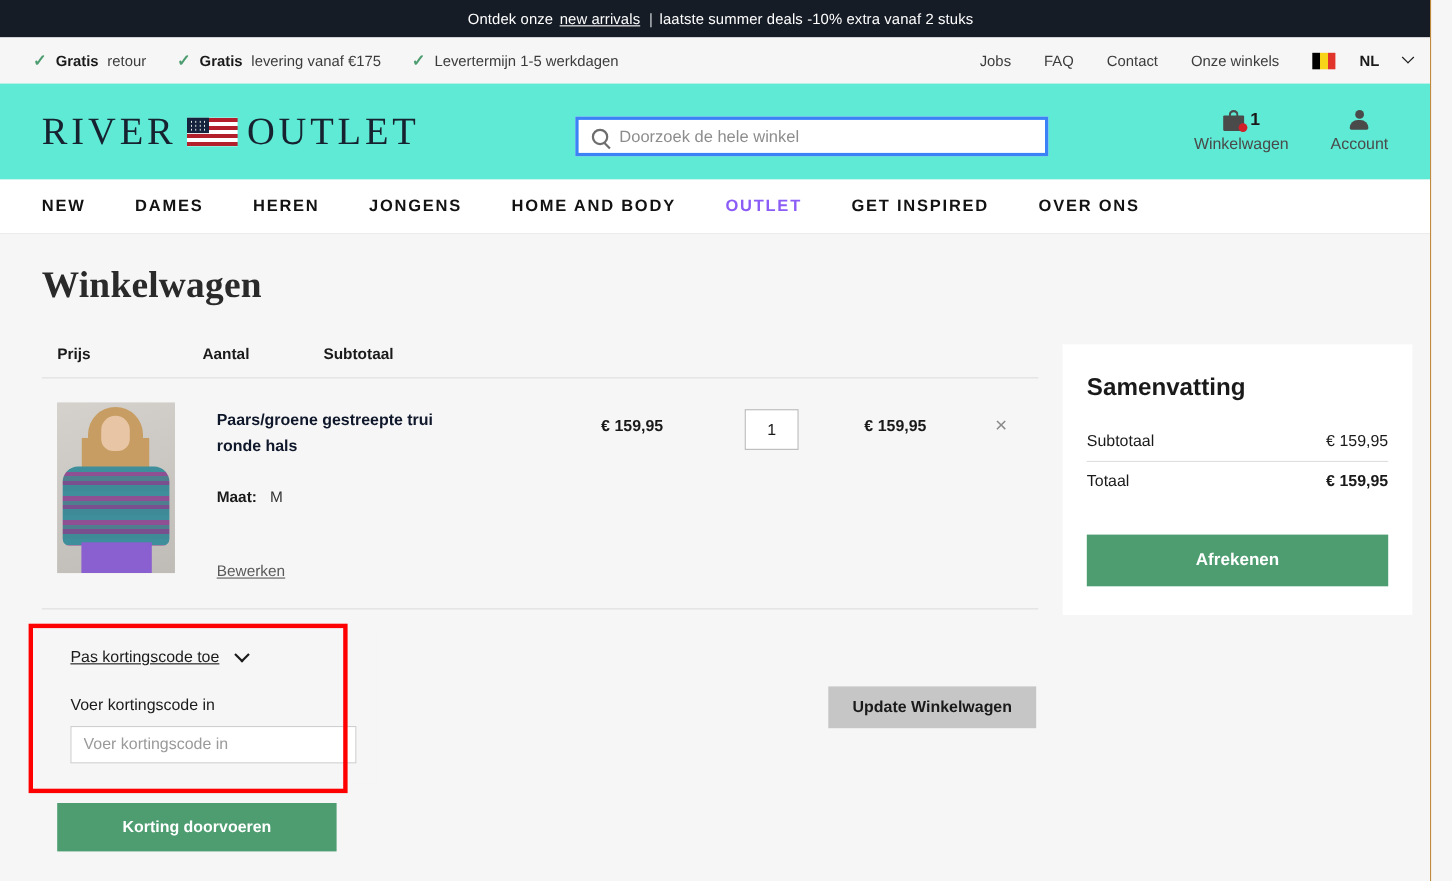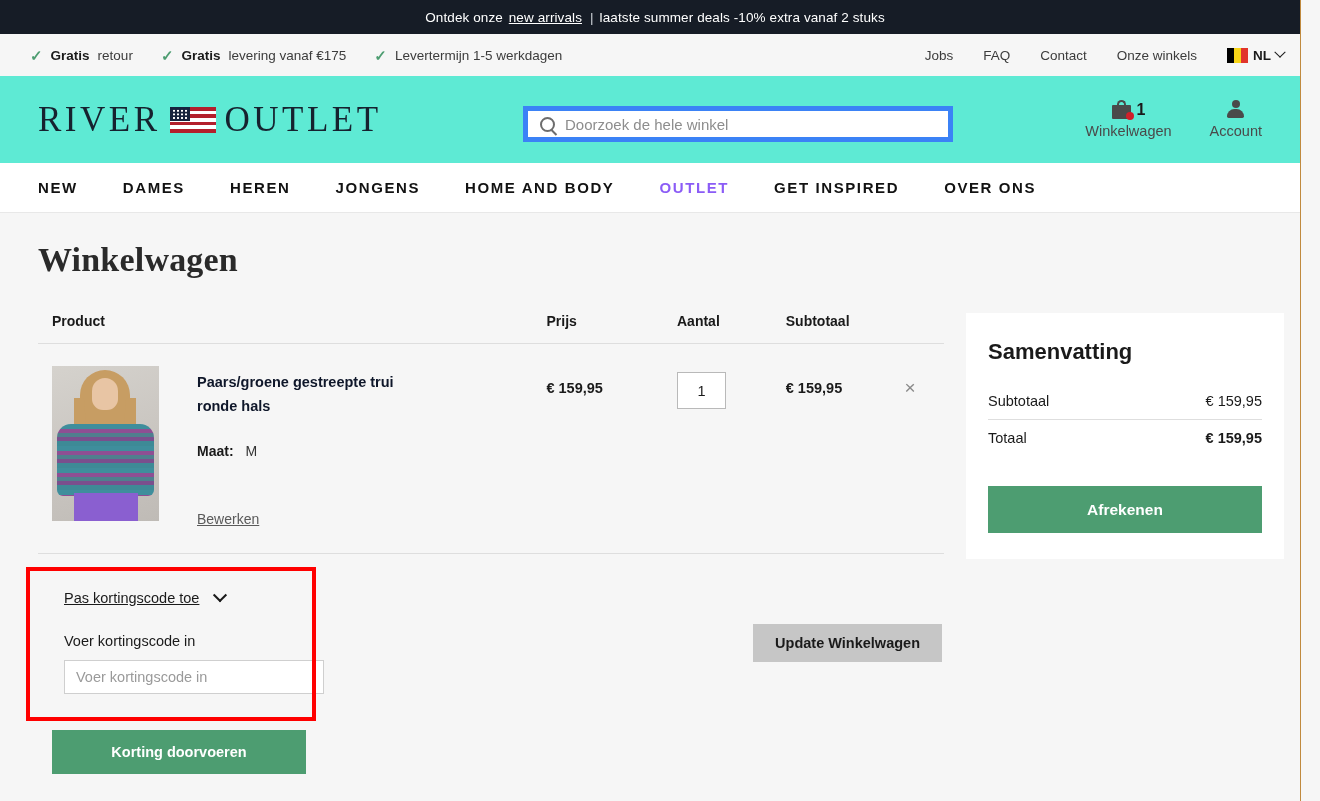--- a/index.html
+++ b/index.html
@@ -83,21 +83,21 @@
   }
   .utility-right a {
     color: #3c3c3c;
     text-decoration: none;
     font-size: 13.5px;
     white-space: nowrap;
   }
   .lang-select {
     display: flex;
     align-items: center;
-    gap: 5px;
+    gap: 22px;
     cursor: pointer;
     justify-content: center;
   }
   .be-flag {
     width: 21px; height: 15px;
     display: inline-block;
     background: linear-gradient(to right,
       #000000 0 33.33%,
       #f7d417 33.33% 66.66%,
       #e1342b 66.66% 100%);
@@ -160,21 +160,21 @@
   
   .search-wrap {
     position: absolute;
     left: 523px;
     top: 106px;
     width: 430px;
     height: 36px;
   }
   .search-box {
     width: 100%; height: 100%;
-    border: 5px solid #3b82f6;
+    border: 3px solid #3b82f6;
     background: #ffffff;
     display: flex;
     align-items: center;
     padding: 0 12px;
     gap: 10px;
   }
   .search-box input {
     border: none;
     outline: none;
     flex: 1;
@@ -656,21 +656,20 @@
   </div>
 
   <div class="content">
     <h1 class="page-title">Winkelwagen</h1>
 
     <div class="cart-layout">
 
       <div class="cart-main">
 
         <div class="cart-thead">
-          <div class="col-product">Product</div>
           <div class="col-price">Prijs</div>
           <div class="col-qty">Aantal</div>
           <div class="col-subtot">Subtotaal</div>
           <div class="col-remove"></div>
         </div>
 
         <div class="cart-row">
           <div class="prod-cell">
             <div class="prod-thumb">
               <span class="bg"></span>

